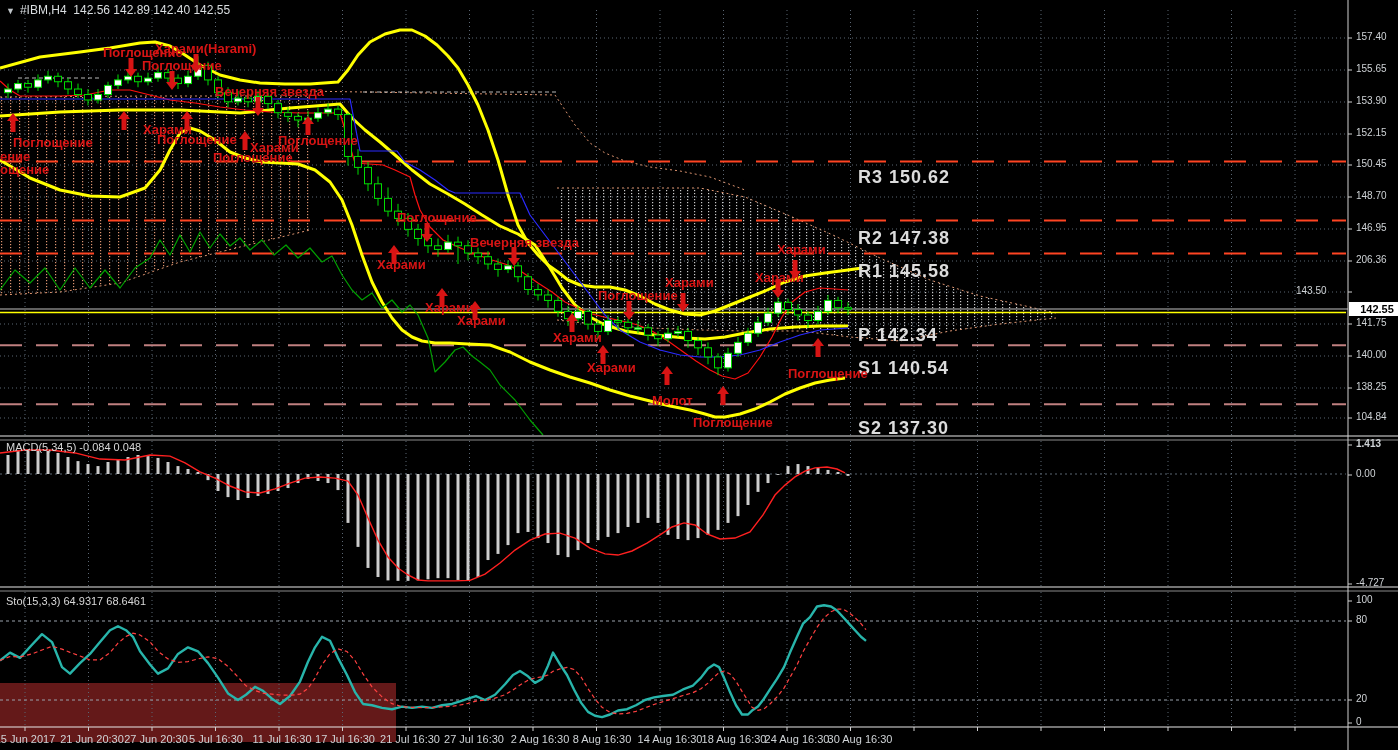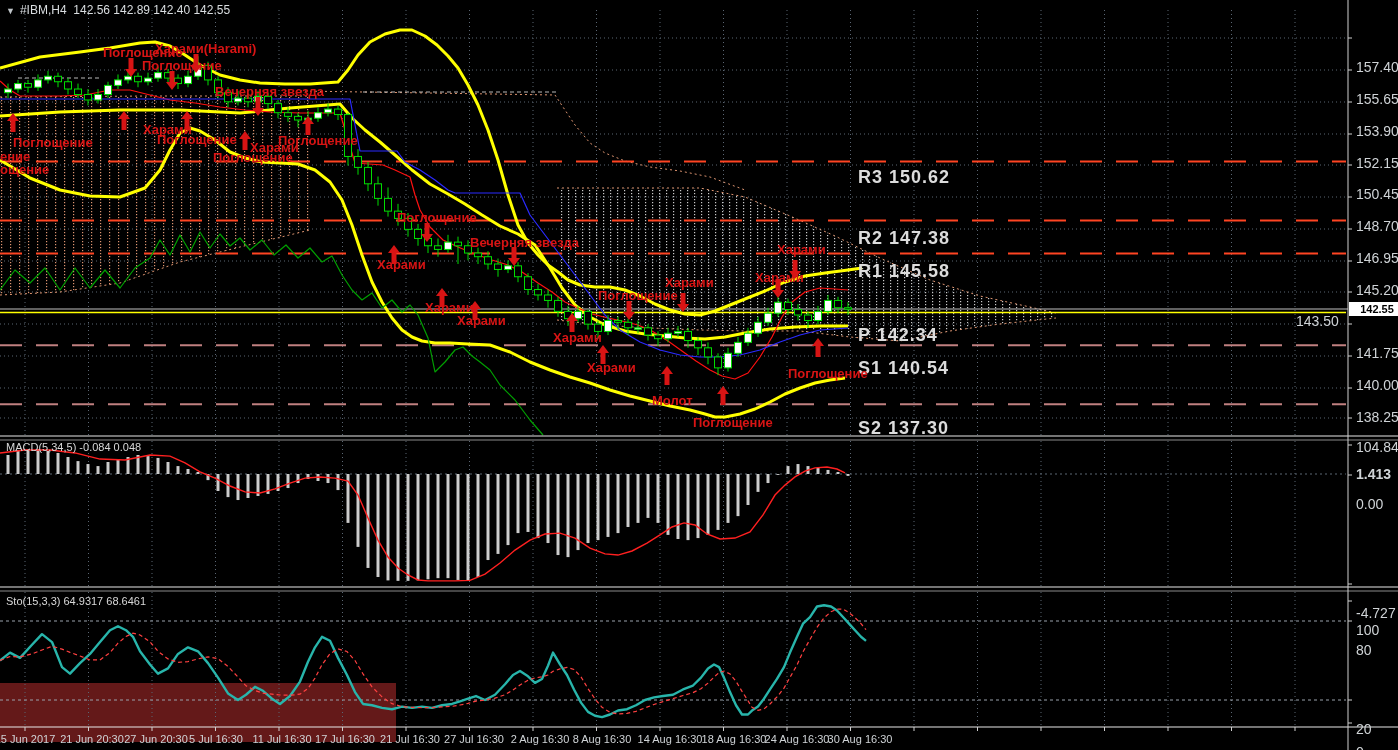--- a/index.html
+++ b/index.html
@@ -9,21 +9,21 @@
   .wm-text{position:absolute;left:62px;top:686px;color:#93a3a3;white-space:nowrap;
            font-family:"DejaVu Sans",sans-serif;opacity:.92;}
   .wm-text .br{font-size:50px;font-weight:400;vertical-align:-6px;color:#8da0a0;}
   .wm-text .main{font-size:40px;letter-spacing:1px;}
   .wm-text .com{font-size:29px;}
   svg{position:absolute;left:0;top:0;}
   .overlay{position:absolute;white-space:nowrap;}
   .title{left:6px;top:3px;color:#d9dde0;font-size:12px;}
   .title .tri{color:#c0c6ca;font-size:9px;margin-right:5px;}
   .ind-label{color:#d8d8d8;font-size:11px;}
-  .axis-label{color:#cfd3d6;font-size:14px;margin-top:28px;}
+  .axis-label{color:#cfd3d6;font-size:10px;}
   .time-label{color:#cfd3d6;font-size:11px;transform:translateX(-50%);}
   .piv-label{color:#dcdcdc;font-size:18px;font-weight:bold;letter-spacing:1px;}
   .ann{color:#d81414;font-size:13px;font-weight:bold;}
   .price-box{position:absolute;left:1349px;width:56px;height:14px;background:#fff;color:#000;
              font-size:11px;font-weight:bold;text-align:center;line-height:14px;}
 </style>
 </head>
 <body>
 
 <div class="root">
@@ -479,21 +479,21 @@
   <div class="price-box" style="top:302px;">142.55</div>
 
   <div id="labels">
       <div class="overlay axis-label" style="left: 1356px; top: 31px;">157.40</div>
       <div class="overlay axis-label" style="left: 1356px; top: 63px;">155.65</div>
       <div class="overlay axis-label" style="left: 1356px; top: 95px;">153.90</div>
       <div class="overlay axis-label" style="left: 1356px; top: 127px;">152.15</div>
       <div class="overlay axis-label" style="left: 1356px; top: 158px;">150.45</div>
       <div class="overlay axis-label" style="left: 1356px; top: 190px;">148.70</div>
       <div class="overlay axis-label" style="left: 1356px; top: 222px;">146.95</div>
-      <div class="overlay axis-label" style="left: 1356px; top: 254px;">145.20</div>
+      <div class="overlay axis-label" style="left: 1356px; top: 254px;">206.36</div>
       <div class="overlay axis-label" style="left: 1296px; top: 285px;">143.50</div>
       <div class="overlay axis-label" style="left: 1356px; top: 317px;">141.75</div>
       <div class="overlay axis-label" style="left: 1356px; top: 349px;">140.00</div>
       <div class="overlay axis-label" style="left: 1356px; top: 381px;">138.25</div>
       <div class="overlay axis-label" style="left: 1356px; top: 411px;">104.84</div>
       <div class="overlay axis-label" style="left: 1356px; top: 438px; font-weight: bold;">1.413</div>
       <div class="overlay axis-label" style="left: 1356px; top: 468px;">0.00</div>
       <div class="overlay axis-label" style="left: 1356px; top: 577px;">-4.727</div>
       <div class="overlay axis-label" style="left: 1356px; top: 594px;">100</div>
       <div class="overlay axis-label" style="left: 1356px; top: 614px;">80</div>

